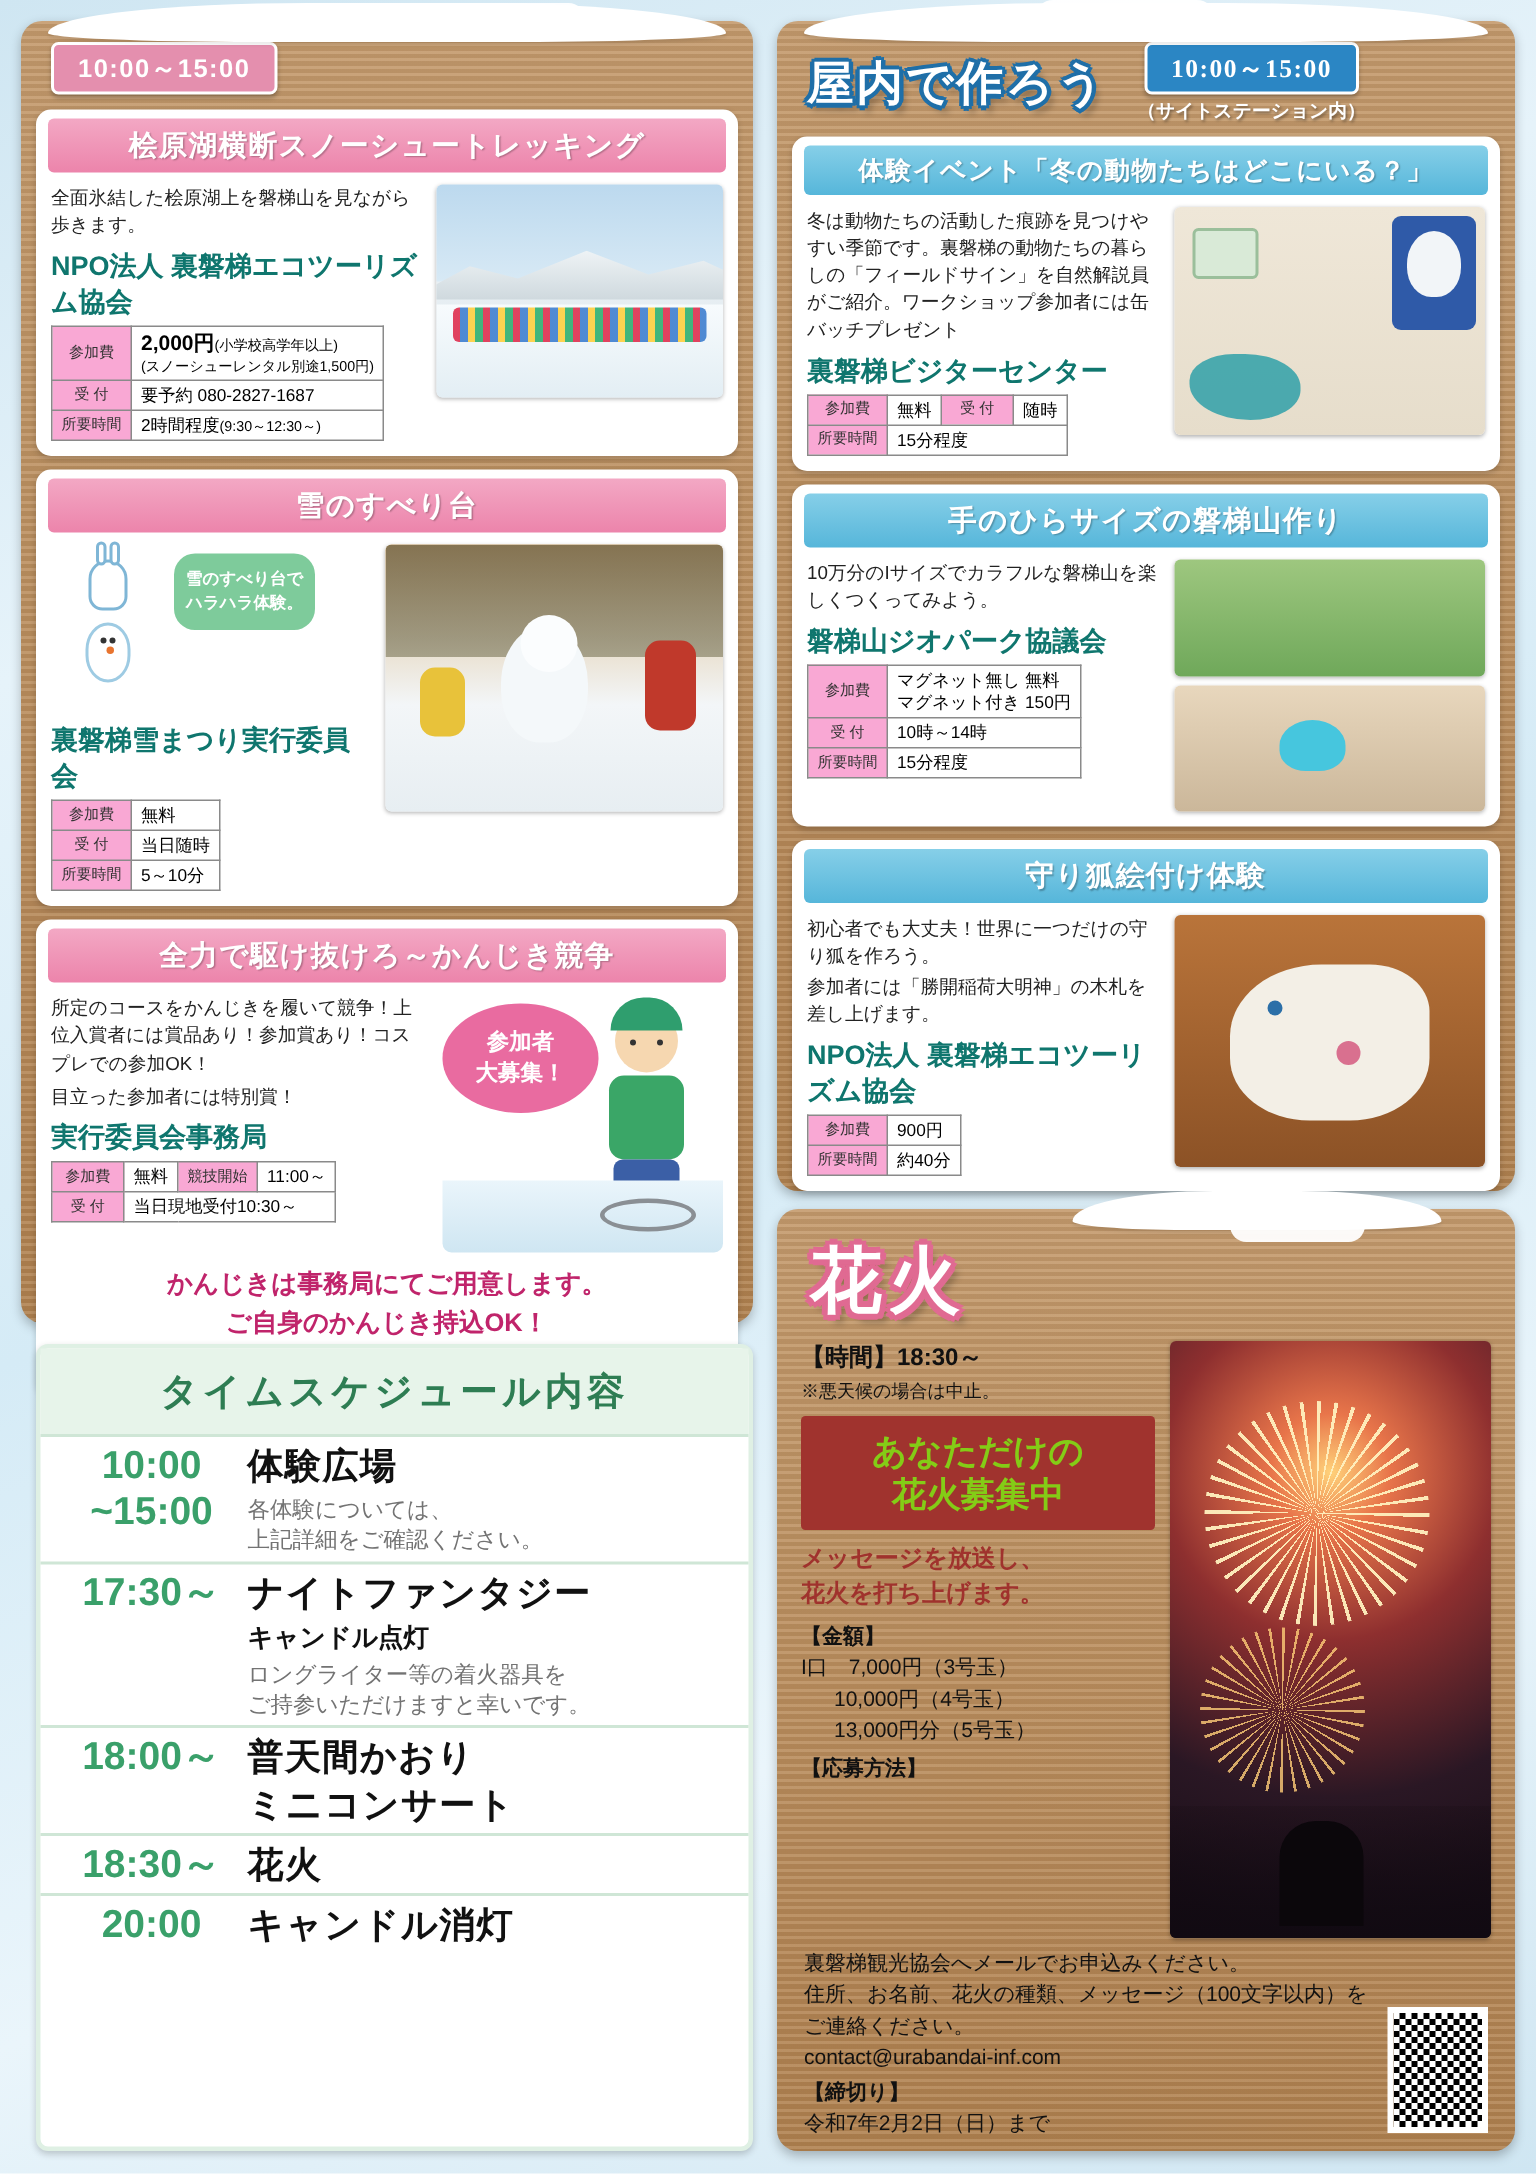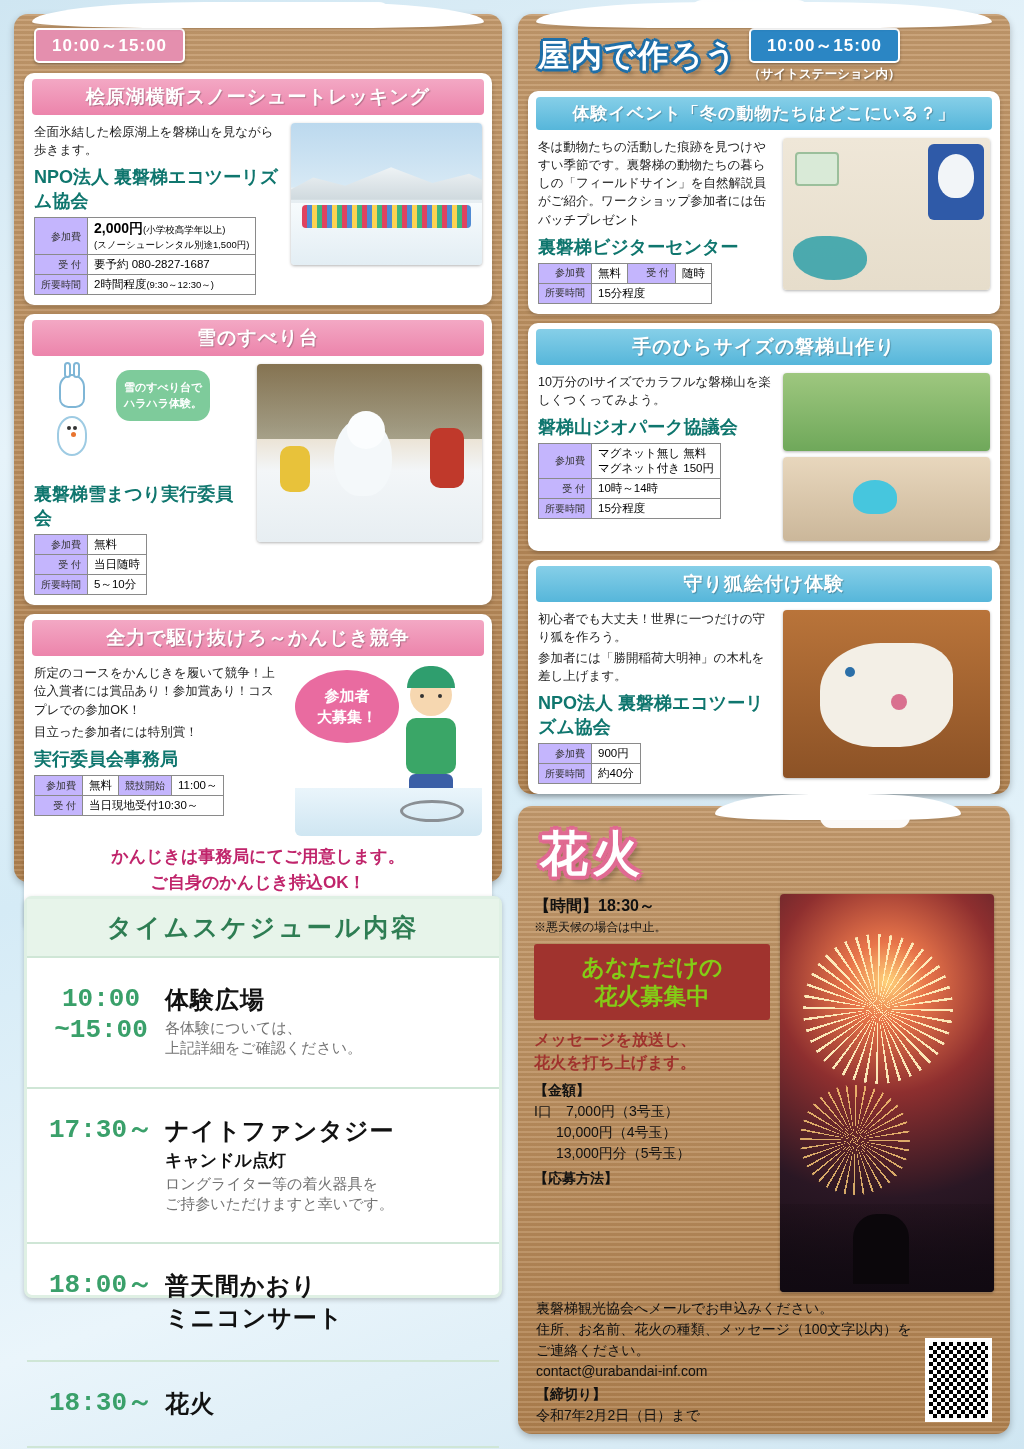--- a/index.html
+++ b/index.html
@@ -50,35 +50,35 @@
     text-shadow:1px 1px 1px rgba(0,0,0,.25);
     letter-spacing:1px;
   }
   .ribbon.pink { background:linear-gradient(#f3a8c4,#ec84ab); }
   .ribbon.blue { background:linear-gradient(#86cfe8,#56b6da); }
   .body-text { font-size:12.5px; line-height:1.45; color:#222; }
   .org { font-size:18px; font-weight:bold; color:#0f766e; margin:6px 0 4px; }
 
   table.info { border-collapse:collapse; font-size:11.5px; width:auto; }
   table.info td { border:1px solid #8a8a8a; padding:2px 6px; vertical-align:middle; }
-  table.info td.lbl { background:#c4b5fd; color:#333; font-size:10px; text-align:right; white-space:nowrap; width:48px; line-height:1.15; }
+  table.info td.lbl { background:#f9a8d4; color:#333; font-size:10px; text-align:center; white-space:nowrap; width:48px; line-height:1.15; }
   table.info td.val { background:#fff; white-space:nowrap; }
   .small { font-size:9.5px; }
   .big { font-size:14px; font-weight:bold; }
 
   .row { display:flex; gap:9px; }
   .col { flex:1 1 auto; min-width:0; }
 
   
   .photo { border-radius:4px; background-size:cover; background-position:center; box-shadow:0 1px 3px rgba(0,0,0,.3); }
 
   
   .sched { background:#fff; border:3px solid #dff0e4; border-radius:8px; box-shadow:0 2px 5px rgba(0,0,0,.2); }
   .sched-head { background:#e7f4ea; text-align:center; color:#2e7d53; font-size:25px; font-weight:bold; padding:12px 0; letter-spacing:3px; }
-  .sched-row { display:flex; border-top:2px solid #cfe6d6; padding:26px 10px; align-items:flex-start; }
+  .sched-row { display:flex; border-top:2px solid #cfe6d6; padding:3px 10px; align-items:flex-start; }
   .sched-time { width:128px; flex:none; color:#3aa06a; font-size:26px; font-weight:bold; line-height:1.2; text-align:center;}
   .sched-body h4 { margin:0; font-size:24px; color:#111; letter-spacing:1px; }
   .sched-body h5 { margin:2px 0 0; font-size:17px; color:#111; }
   .sched-body p { margin:4px 0 0; font-size:15px; color:#737373; line-height:1.35; }
 
   
   .hanabi-title { font-size:48px; font-weight:bold; color:#fff; letter-spacing:4px;
     text-shadow: 3px 3px 0 #e06a92, -3px 3px 0 #e06a92, 3px -3px 0 #e06a92, -3px -3px 0 #e06a92,
                  0 4px 0 #e06a92, 4px 0 0 #e06a92, 0 -4px 0 #e06a92, -4px 0 0 #e06a92, 5px 6px 5px rgba(0,0,0,.25); }
   .hanabi-sub { font-size:14.5px; color:#222; }
@@ -233,21 +233,21 @@
         <div>かんじきは事務局にてご用意します。</div>
         <div>ご自身のかんじき持込OK！</div>
         <div>スノーシューは不可</div>
       </div>
     </div>
   </div>
 
   <div class="wood" style="position:absolute; left:518px; top:14px; width:492px; height:780px;">
     <div class="snowcap"></div>
 
-    <div style="display:flex; align-items:center; gap:10px; padding:4px 4px 8px 10px;">
+    <div style="display:flex; align-items:center; gap:20px; padding:4px 4px 8px 10px;font-family:Liberation Serif, serif;">
       <span class="sec-title">屋内で作ろう</span>
       <div style="text-align:center;">
         <span class="time-pill">10:00～15:00</span>
         <div style="font-size:12.5px;color:#fff;font-weight:bold;text-shadow:1px 1px 2px rgba(0,0,0,.4);margin-top:3px;">（サイトステーション内）</div>
       </div>
     </div>
 
     <div class="card">
       <span class="ribbon blue" style="font-size:17px;">体験イベント「冬の動物たちはどこにいる？」</span>
       <div class="row">
@@ -339,21 +339,21 @@
           <div style="position:relative;height:100%;overflow:hidden;border-radius:4px;">
             <div style="position:absolute;left:18%;top:20%;width:64%;height:62%;background:#f3efe6;border-radius:46% 30% 40% 40%;"></div>
             <div style="position:absolute;left:30%;top:34%;width:10px;height:10px;background:#2b6fa8;border-radius:50%;"></div>
             <div style="position:absolute;left:52%;top:50%;width:16px;height:16px;background:#d9708f;border-radius:50%;"></div>
           </div>
         </div>
       </div>
     </div>
   </div>
 
-  <div class="sched" style="position:absolute; left:24px; top:896px; width:478px; height:402px;font-family:Liberation Mono, monospace;">
+  <div class="sched" style="position:absolute; left:24px; top:896px; width:478px; height:538px;">
     <div class="sched-head">タイムスケジュール内容</div>
 
     <div class="sched-row">
       <div class="sched-time" style="white-space:pre-line;">10:00
 ~15:00</div>
       <div class="sched-body">
         <h4>体験広場</h4>
         <p style="white-space:pre-line;">各体験については、
 上記詳細をご確認ください。</p>
       </div>

